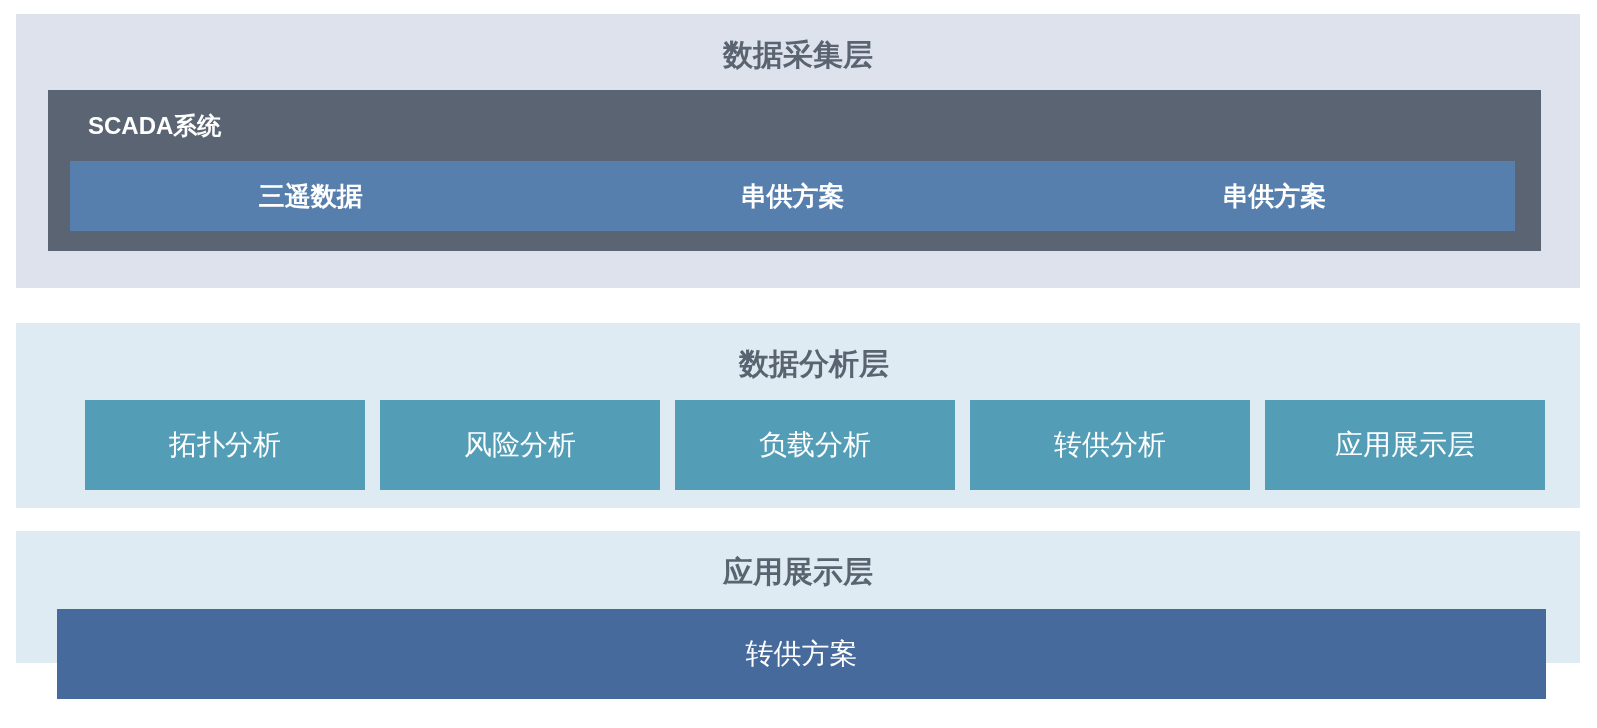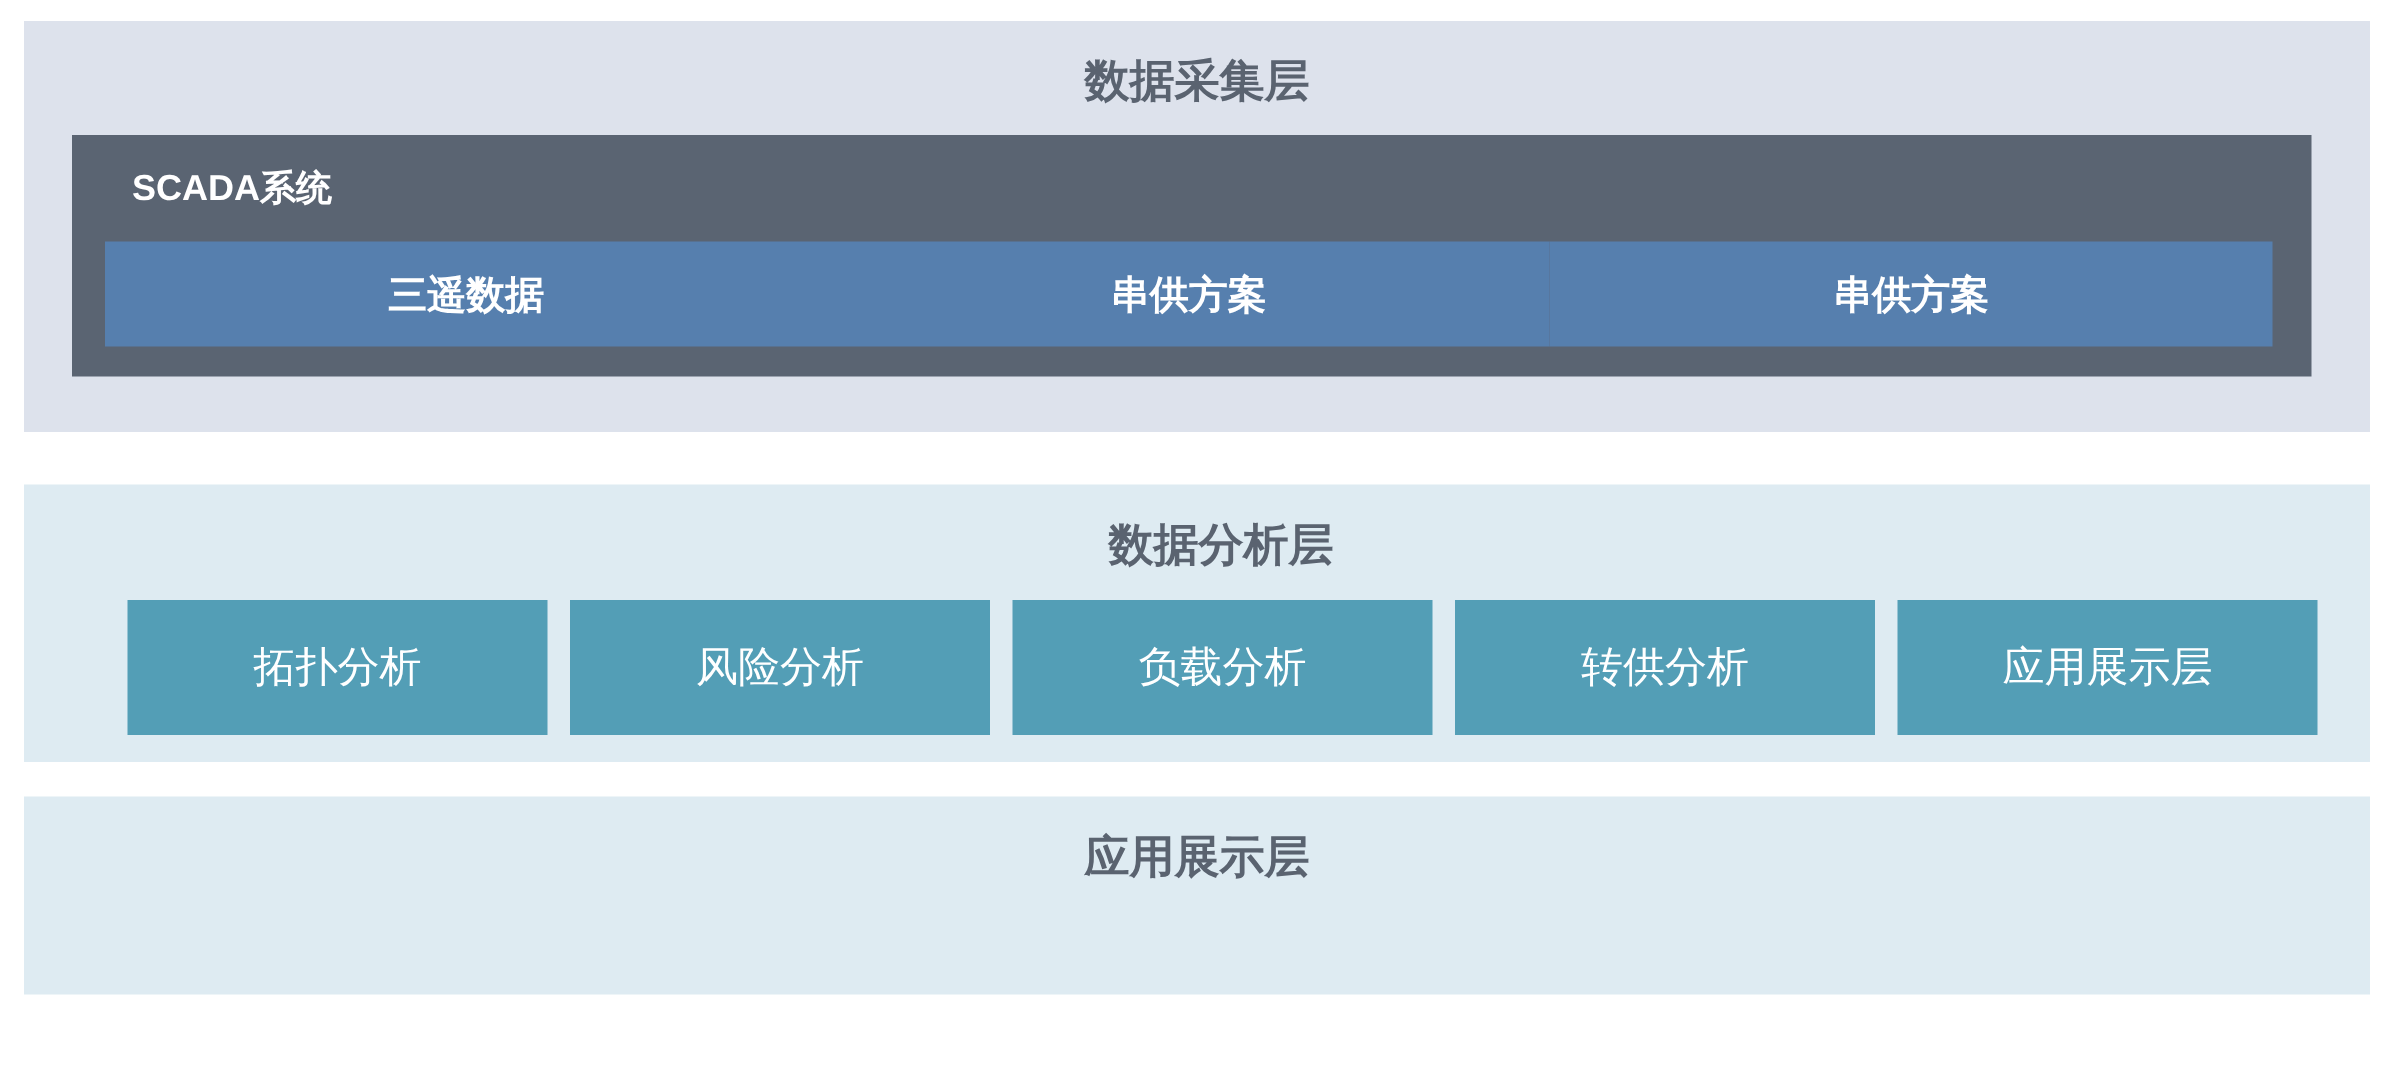--- a/index.html
+++ b/index.html
@@ -127,16 +127,17 @@
       <div class="box box-teal">风险分析</div>
       <div class="box box-teal">负载分析</div>
       <div class="box box-teal">转供分析</div>
       <div class="box box-teal">应用展示层</div>
     </div>
   </section>
 
   <section class="layer layer3">
     <h2 class="layer-title">应用展示层</h2>
     <div class="app-row">
+      <div class="box box-darkblue">转供方案</div>
     </div>
   </section>
 
 </div>
 
 </body></html>

